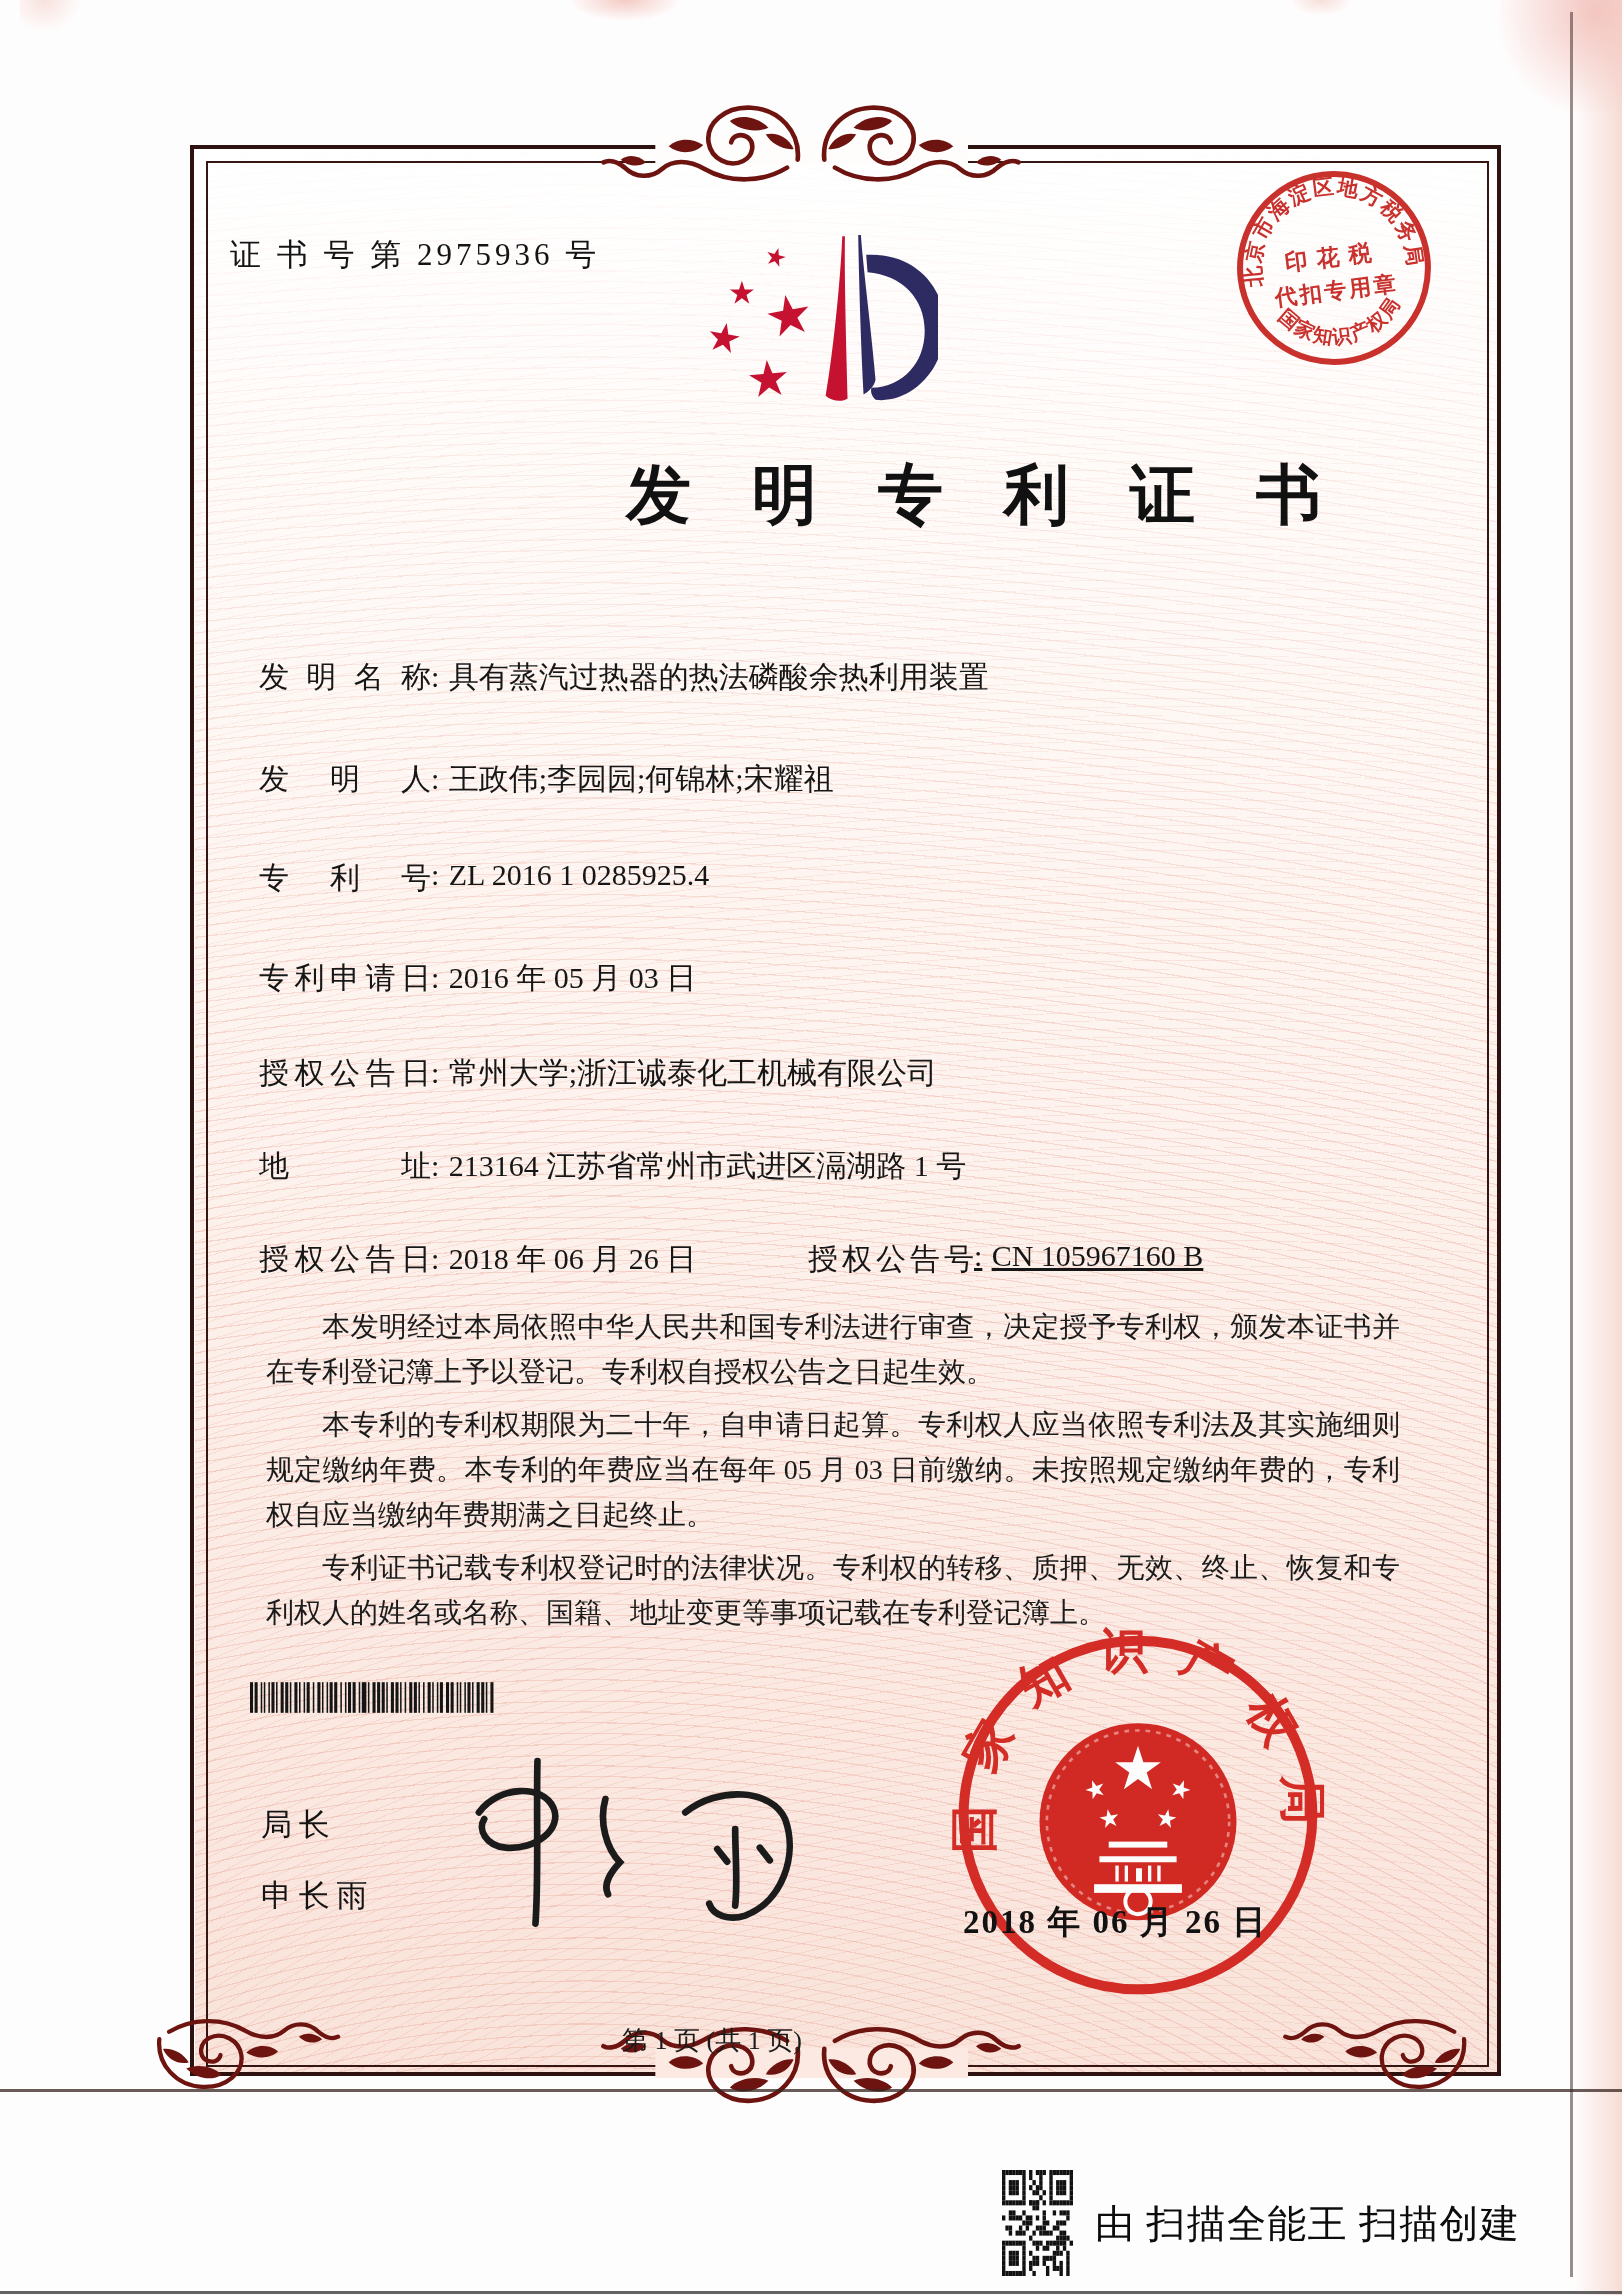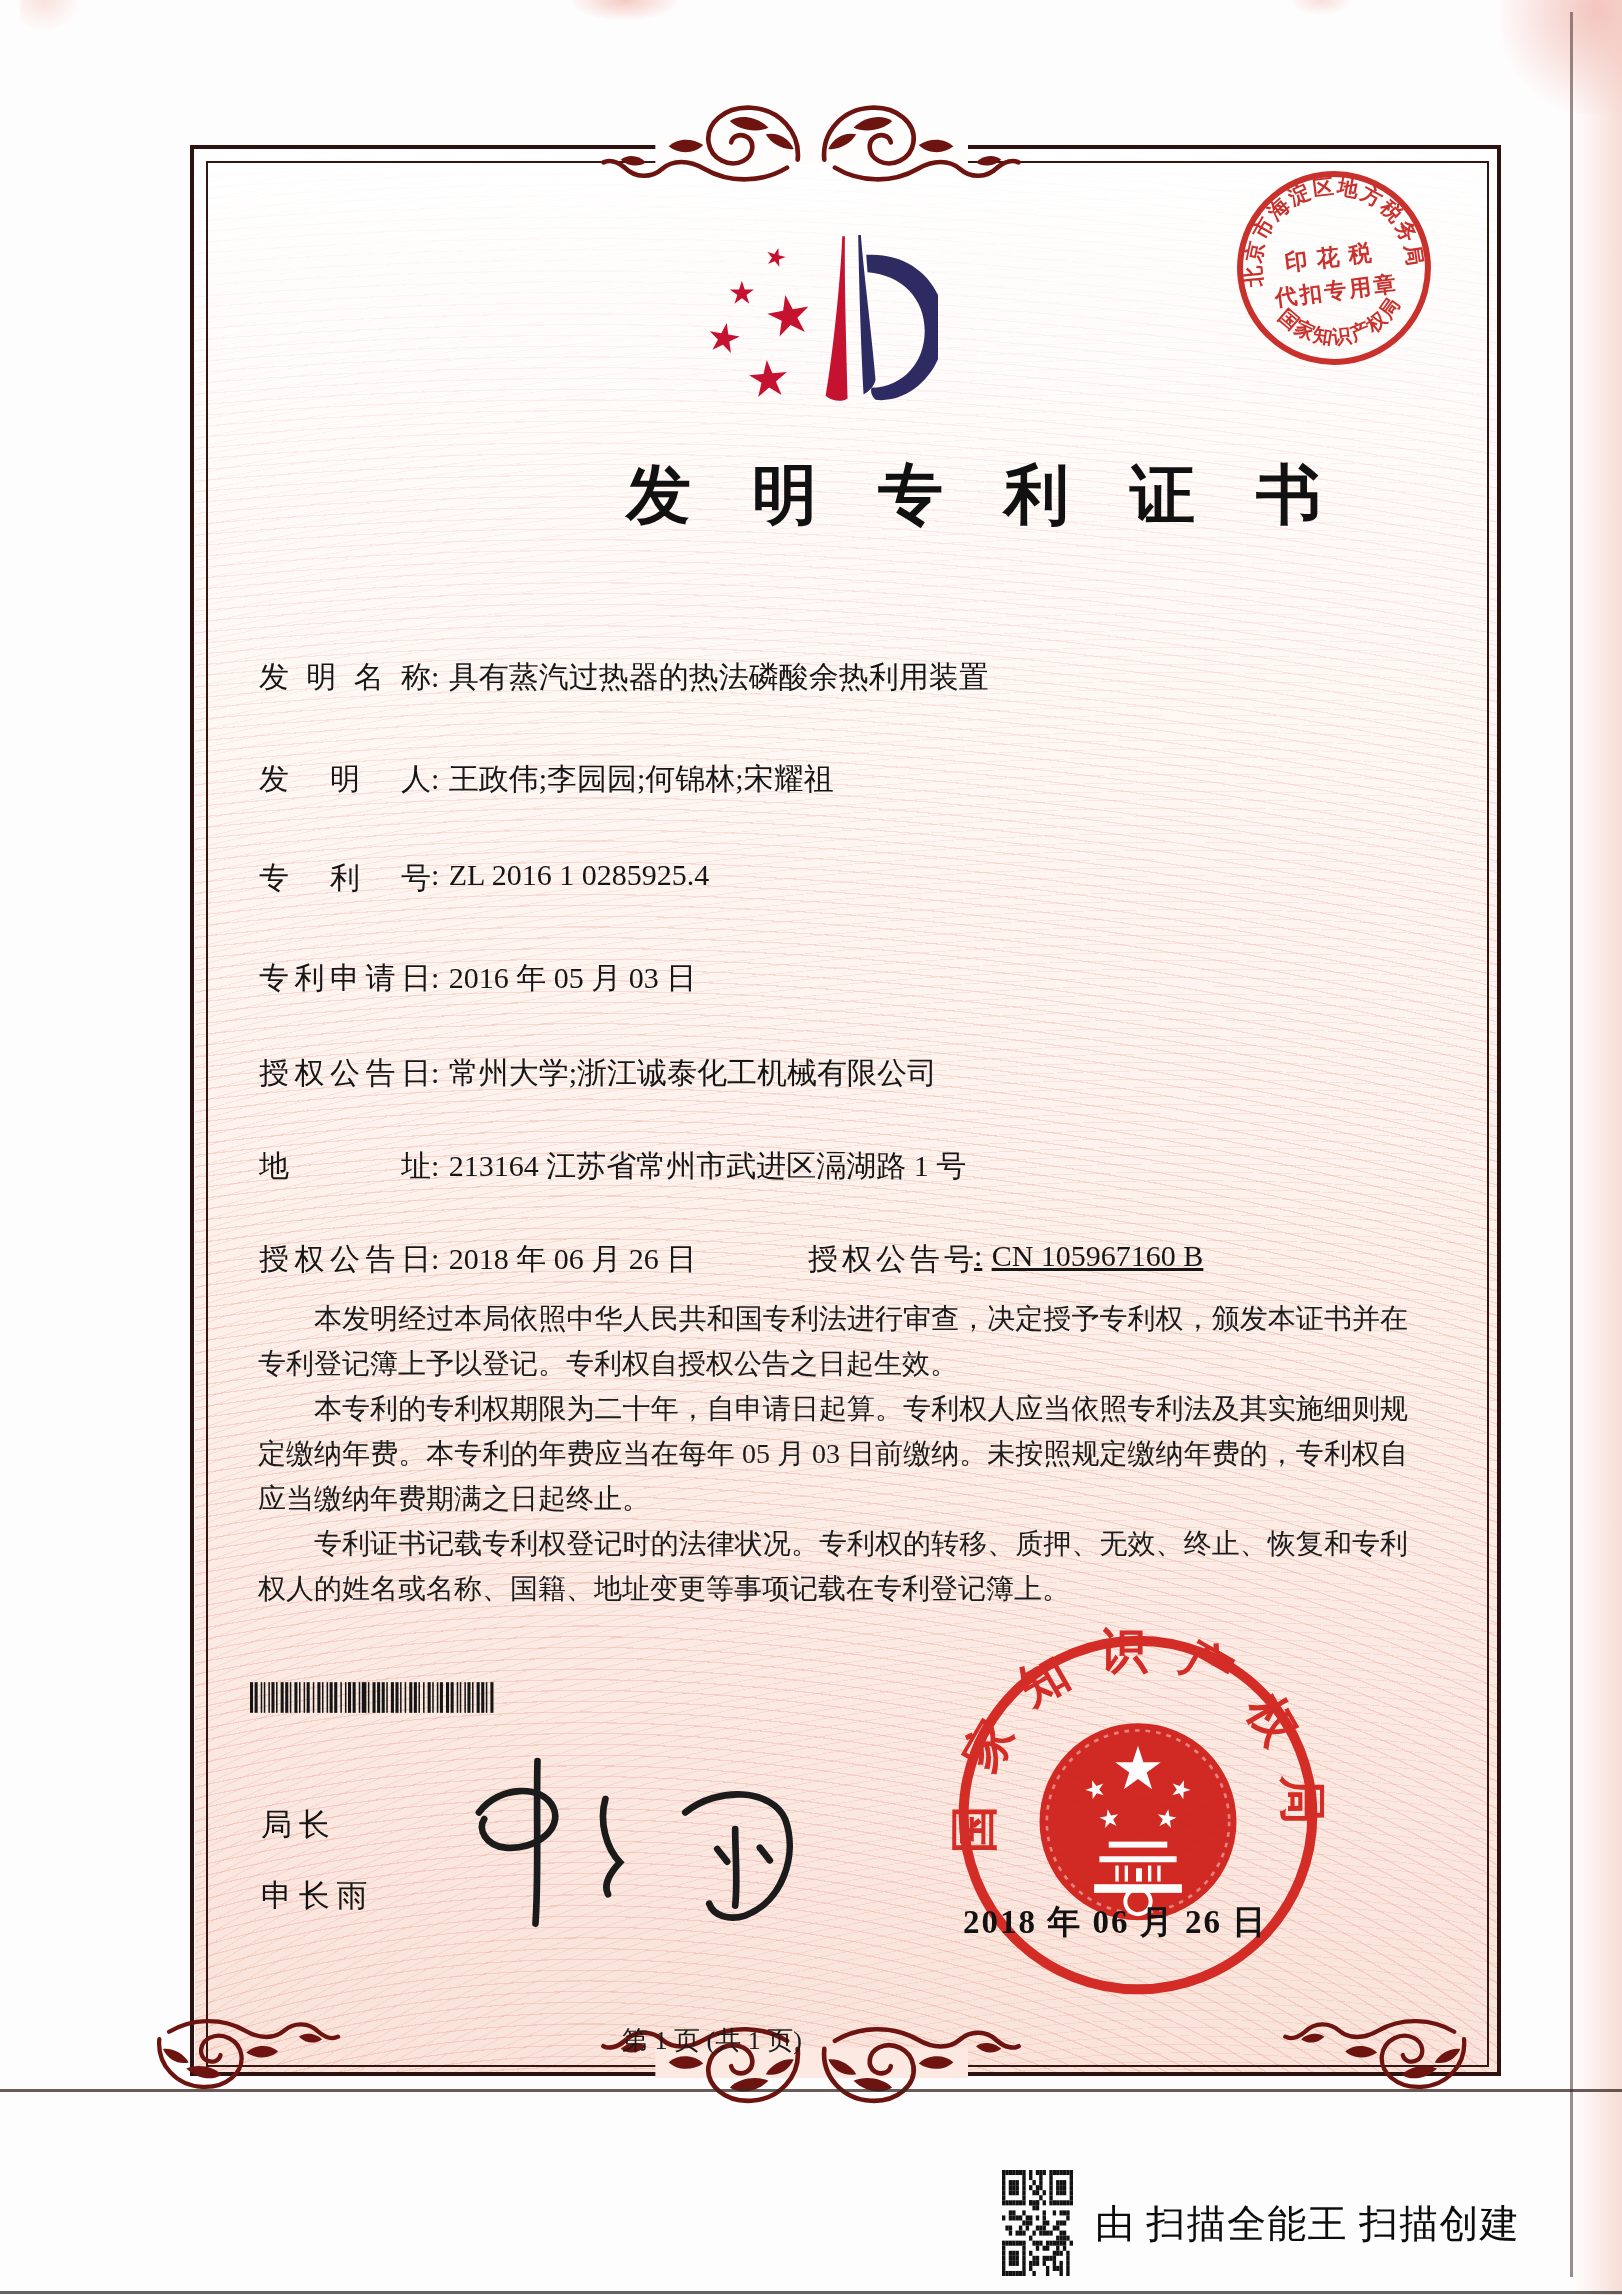--- a/index.html
+++ b/index.html
@@ -33,21 +33,21 @@
   .cert-no{position:absolute;left:230px;top:234px;font-size:31px;letter-spacing:4px;color:#141414;}
   .title{position:absolute;left:190px;top:451px;width:1567px;text-align:center;
          font-size:65px;font-weight:bold;letter-spacing:61px;text-indent:61px;color:#111;}
   .field-row{position:absolute;left:259px;font-size:30px;white-space:nowrap;color:#161616;}
   .field-label{display:inline-block;width:172px;text-align:justify;text-align-last:justify;vertical-align:top;}
   .field-value{margin-left:9.3px;}
   .grant-second{position:absolute;left:549px;top:0;white-space:nowrap;text-decoration:underline;}
   .grant-second .field-label{width:166px;}
   .paras{position:absolute;left:258px;top:1296px;width:1150px;font-size:28px;line-height:45px;
          text-align:justify;color:#1b1b1b;}
-  .paras p{margin:0;text-indent:2em;}
+  .paras p{margin:8px;text-indent:2em;}
   .issuer-role{position:absolute;left:261px;top:1804px;font-size:31px;letter-spacing:6.7px;color:#141414;}
   .issuer-name{position:absolute;left:261px;top:1875px;font-size:31px;letter-spacing:6.7px;color:#141414;}
   .footer{position:absolute;left:579px;top:2023px;width:266px;text-align:center;font-size:26px;color:#1a1a1a;}
   .seal-date{position:absolute;left:963px;top:1900px;font-size:33px;font-weight:600;letter-spacing:2px;color:#121212;}
   .scan-text{position:absolute;left:1095px;top:2197px;font-size:39px;letter-spacing:1.3px;color:#0c0c0c;white-space:nowrap;}
 
   .barcode-wrap{position:absolute;left:250px;top:1682px;width:245px;height:31px;}
   .qr-wrap{position:absolute;left:1002px;top:2170px;width:71px;height:106px;}
   .logo-wrap{position:absolute;left:704px;top:232px;width:234px;height:188px;}
   .tax-stamp-wrap{position:absolute;left:1230px;top:164px;width:208px;height:208px;transform:rotate(-7deg);opacity:.93;}
@@ -84,20 +84,21 @@
     <rect x="985" y="202" width="470" height="46" fill="#fffdfc"></rect>
     <rect x="985" y="3078" width="470" height="46" fill="#fbe9e2"></rect>
     <use href="#orn" transform="translate(1207,148) scale(-1,1)"></use>
     <use href="#orn" transform="translate(1231,148)"></use>
     <use href="#orn" transform="translate(1207,3172) scale(-1,-1)"></use>
     <use href="#orn" transform="translate(1231,3172) scale(1,-1)"></use>
     <use href="#orn" transform="translate(232,3150) scale(0.92,-0.92)"></use>
     <use href="#orn" transform="translate(2208,3150) scale(-0.92,-0.92)"></use>
   </svg>
 
+  <div class="cert-no">证 书 号 第 2975936 号</div>
 
   <div class="logo-wrap">
     <svg width="234" height="188" viewBox="0 0 352 282">
       <defs>
         <path id="star-a" d="M0,-1 L0.2245,-0.309 L0.9511,-0.309 L0.3633,0.118 L0.5878,0.809 L0,0.382 L-0.5878,0.809 L-0.3633,0.118 L-0.9511,-0.309 L-0.2245,-0.309 Z"></path>
       </defs>
       <g fill="#c41230">
         <use href="#star-a" transform="translate(108,38) scale(15) rotate(15)"></use>
         <use href="#star-a" transform="translate(57,92) scale(19)"></use>
         <use href="#star-a" transform="translate(128,127) scale(33) rotate(-10)"></use>

